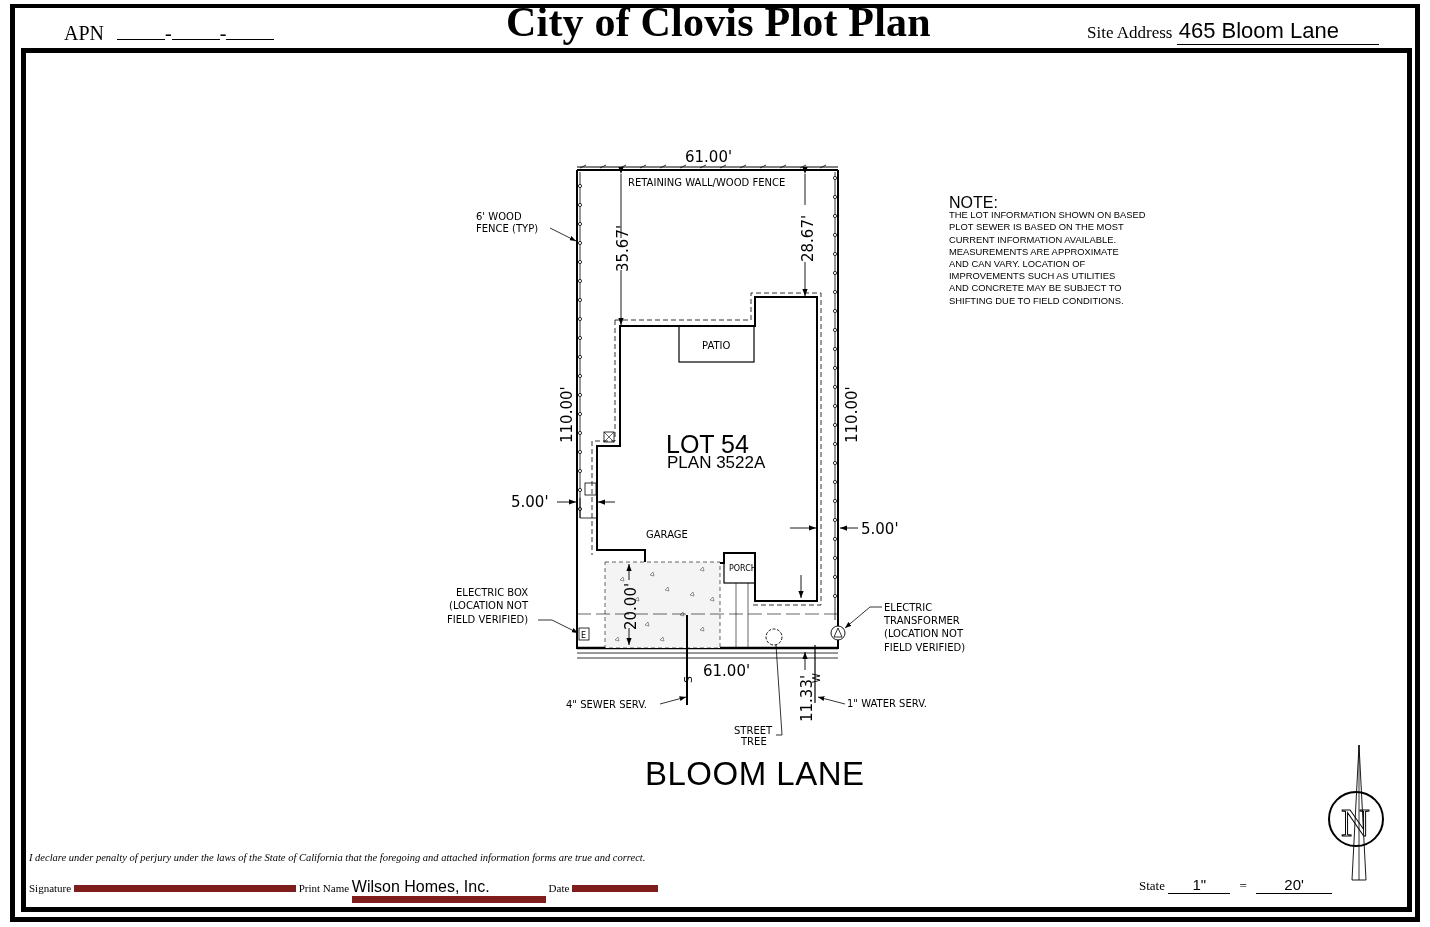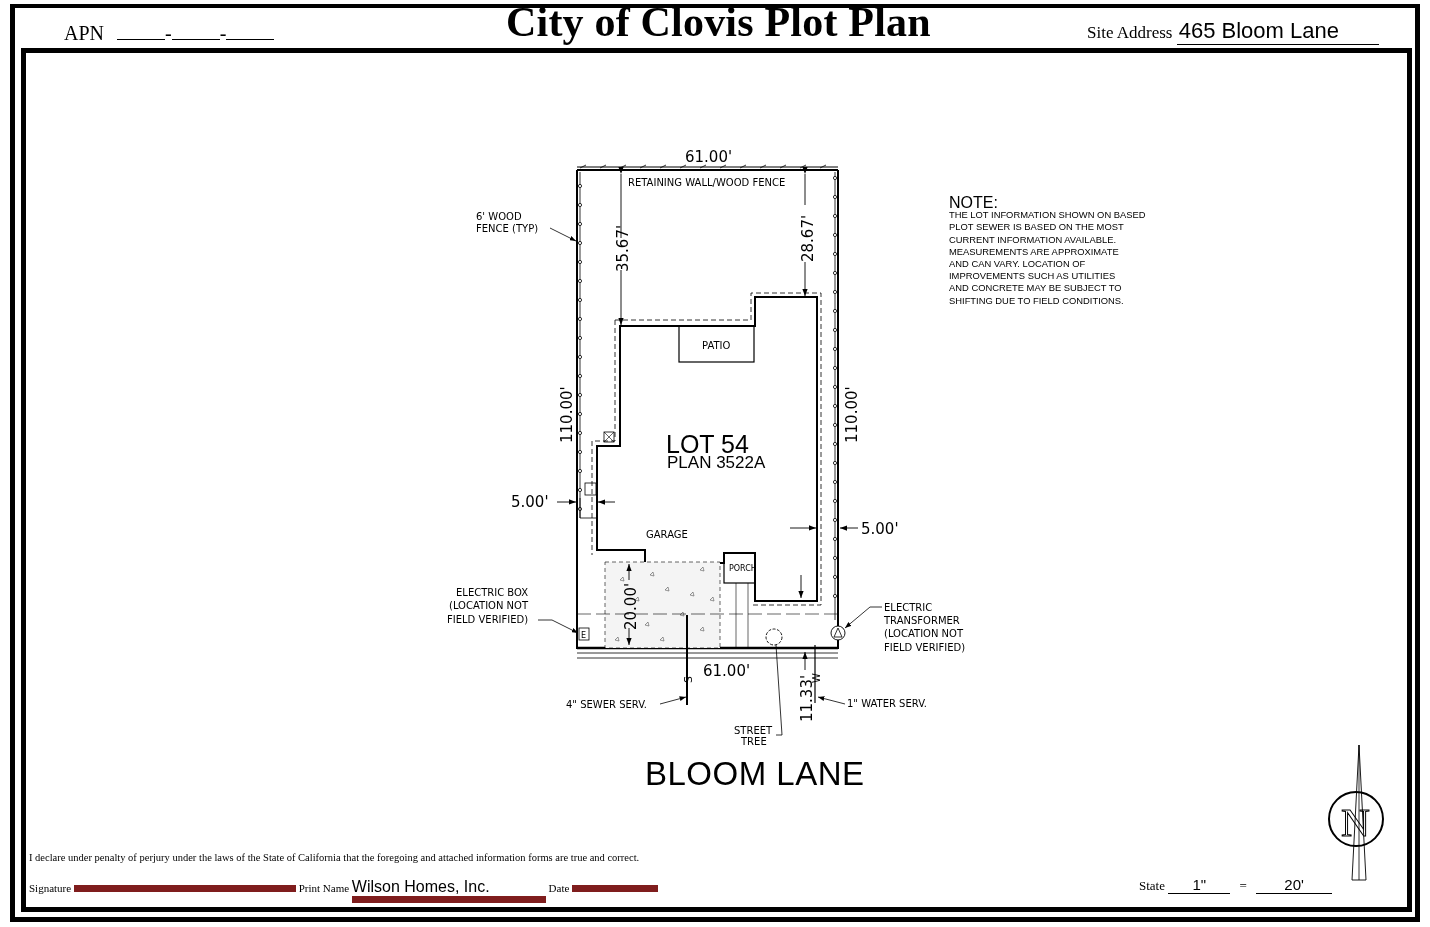--- a/index.html
+++ b/index.html
@@ -8,21 +8,21 @@
   .inner-frame { position: absolute; left: 21px; top: 48px; width: 1391px; height: 864px; border: 5px solid #000; box-sizing: border-box; }
   .apn { position: absolute; left: 64px; top: 22px; font-size: 20px; }
   .apn .blank { display: inline-block; border-bottom: 1px solid #000; width: 48px; height: 14px; vertical-align: baseline; }
   .title { position: absolute; left: 506px; top: -2px; font-size: 42px; font-weight: bold; letter-spacing: 0.2px; white-space: nowrap; }
   .site-address { position: absolute; left: 1087px; top: 18px; font-size: 17px; white-space: nowrap; }
   .site-address .val { font-family: "Liberation Sans", sans-serif; font-size: 22px; display: inline-block; border-bottom: 1px solid #000; padding: 0 30px 0 2px; min-width: 170px; }
   svg.plan { position: absolute; left: 0; top: 0; }
   .cad { font-family: "DejaVu Sans", sans-serif; fill: #000; }
   .note { position: absolute; left: 949px; top: 197px; font-family: "Liberation Sans", sans-serif; font-size: 9.4px; line-height: 12.2px; width: 210px; }
   .note .head { font-size: 16px; }
-  .declare { position: absolute; left: 29px; top: 852px; font-size: 10.5px; white-space: nowrap; }
+  .declare { position: absolute; left: 29px; top: 852px; font-size: 10.5px; white-space: nowrap; font-style: italic; }
   .sig-row { position: absolute; left: 29px; top: 878px; font-size: 11px; white-space: nowrap; }
   .sig-row .line { display: inline-block; border-bottom: 7px solid #7f1d1d; vertical-align: baseline; }
   .sig-row .print-val { font-family: "Liberation Sans", sans-serif; font-size: 16px; }
   .scale { position: absolute; left: 1139px; top: 876px; font-size: 13px; white-space: nowrap; }
   .scale .val { display: inline-block; border-bottom: 1px solid #000; text-align: center; font-family: "Liberation Sans", sans-serif; font-size: 15px; }
   .street-name { position: absolute; left: 605px; top: 755px; font-family: "Liberation Sans", sans-serif; font-size: 33px; letter-spacing: 0.5px; white-space: nowrap; margin-left: 40px; }
   .lot-label { position: absolute; left: 666px; top: 430px; font-family: Liberation Sans, sans-serif; font-size: 25px; white-space: nowrap; }
   .plan-label { position: absolute; left: 667px; top: 453px; font-family: "Liberation Sans", sans-serif; font-size: 17px; white-space: nowrap; text-align: right; }
 </style>
 </head>

